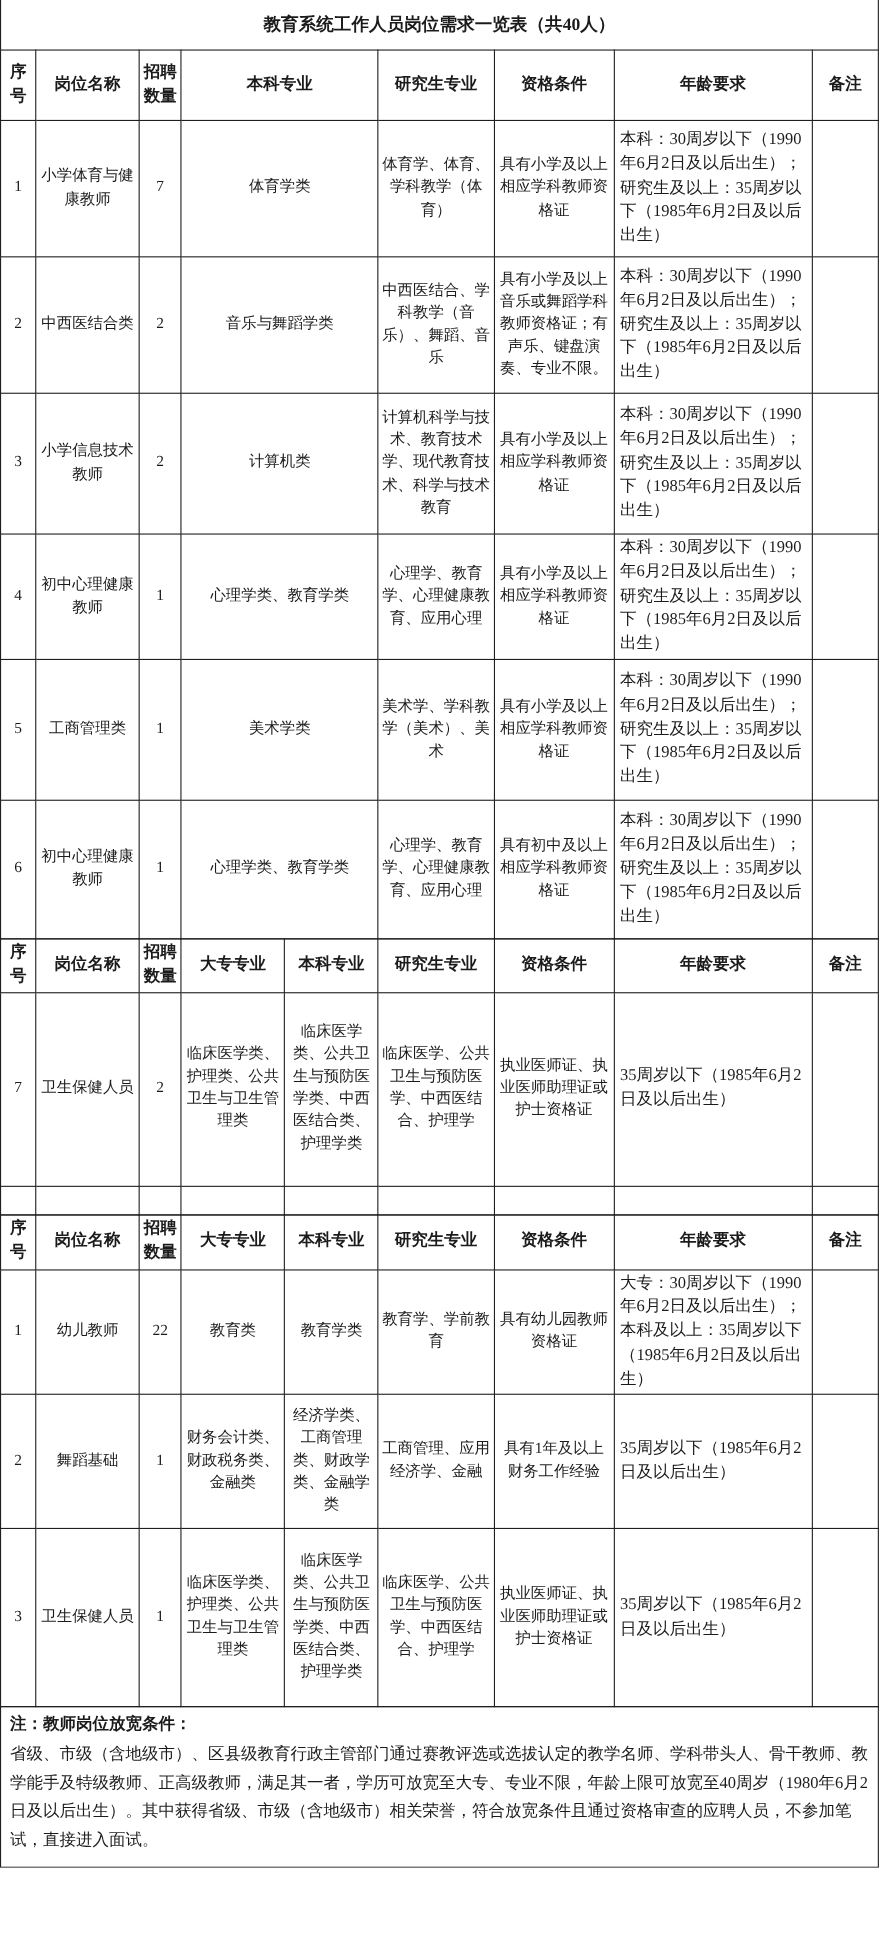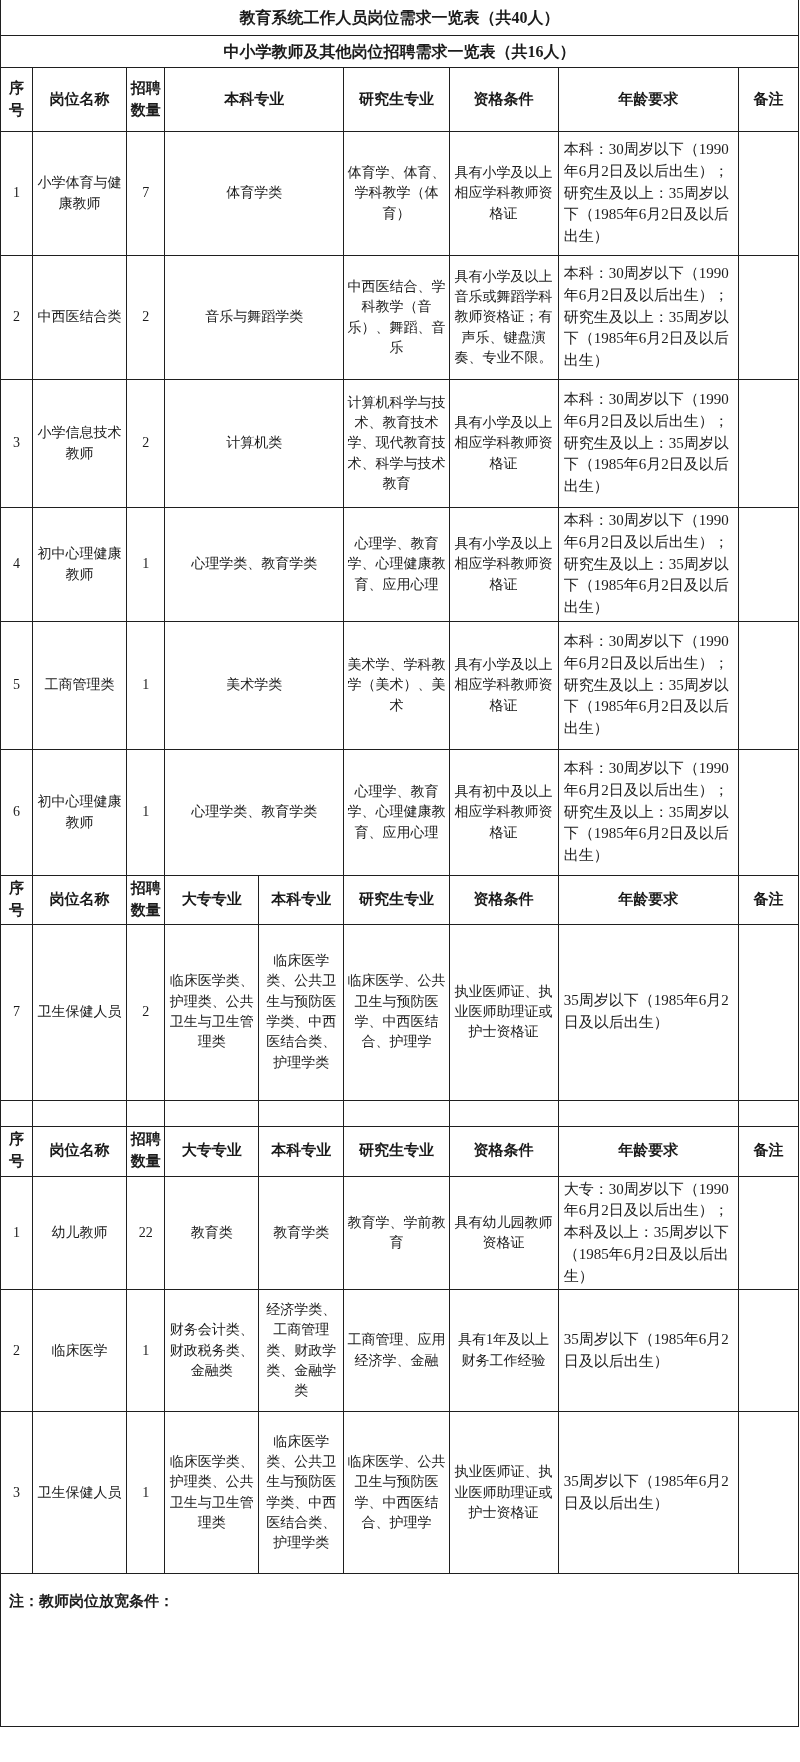--- a/index.html
+++ b/index.html
@@ -5,45 +5,42 @@
   html,body{margin:0;padding:0;background:#ffffff;}
   body{width:800px;font-family:"Liberation Serif","DejaVu Serif",serif;color:#1b1b1b;}
   .doc{width:799px;background:#ffffff;}
   table{border-collapse:collapse;table-layout:fixed;width:799px;margin-top:-1px;}
   td,th{border:1px solid #1f1f1f;text-align:center;vertical-align:middle;
         font-size:14px;line-height:1.45;padding:2px 2px;word-break:break-all;}
   th{font-size:15px;font-weight:bold;}
   .title-cell{font-weight:bold;font-size:16px;}
   .age-cell{text-align:left;padding:2px 5px;font-size:15px;}
   .note-box{border:1px solid #1f1f1f;margin-top:-1px;min-height:128px;
-            padding:14px 8px 10px 8px;font-size:15px;line-height:1.75;text-align:left;}
+            padding:3px 8px 10px 8px;font-size:15px;line-height:1.75;text-align:left;}
   .note-heading{font-weight:bold;}
 </style>
 </head>
 <body>
 
 <div class="doc">
 
   <table>
     <colgroup>
       <col style="width:32px">
         <col style="width:94px">
         <col style="width:38px">
         <col style="width:179px">
       <col style="width:105px">
         <col style="width:109px">
         <col style="width:180px">
         <col style="width:60px">
     </colgroup>
     <tbody>
-        <tr style="height:36px">
+        <tr style="height:46px">
       <td colspan="8" class="title-cell">教育系统工作人员岗位需求一览表（共40人）</td>
-    </tr>
-    <tr style="height:32px">
-      <td colspan="8" class="title-cell">中小学教师及其他岗位招聘需求一览表（共16人）</td>
     </tr>
     <tr style="height:64px">
       <th>序号</th>
       <th>岗位名称</th>
       <th>招聘数量</th>
       <th>本科专业</th>
       <th>研究生专业</th>
       <th>资格条件</th>
       <th>年龄要求</th>
       <th>备注</th>
@@ -190,21 +187,21 @@
       <td>22</td>
       <td>教育类</td>
       <td>教育学类</td>
       <td>教育学、学前教育</td>
       <td>具有幼儿园教师资格证</td>
       <td class="age-cell">大专：30周岁以下（1990年6月2日及以后出生）；本科及以上：35周岁以下（1985年6月2日及以后出生）</td>
       <td></td>
     </tr>
     <tr style="height:122px">
       <td>2</td>
-      <td>临床医学</td>
+      <td>舞蹈基础</td>
       <td>1</td>
       <td>财务会计类、财政税务类、金融类</td>
       <td>经济学类、工商管理类、财政学类、金融学类</td>
       <td>工商管理、应用经济学、金融</td>
       <td>具有1年及以上财务工作经验</td>
       <td class="age-cell">35周岁以下（1985年6月2日及以后出生）</td>
       <td></td>
     </tr>
     <tr style="height:162px">
       <td>3</td>
@@ -215,15 +212,16 @@
       <td>临床医学、公共卫生与预防医学、中西医结合、护理学</td>
       <td>执业医师证、执业医师助理证或护士资格证</td>
       <td class="age-cell">35周岁以下（1985年6月2日及以后出生）</td>
       <td></td>
     </tr>
   </tbody>
     </table>
 
   <div class="note-box">
     <div class="note-heading">注：教师岗位放宽条件：</div>
+    <div>省级、市级（含地级市）、区县级教育行政主管部门通过赛教评选或选拔认定的教学名师、学科带头人、骨干教师、教学能手及特级教师、正高级教师，满足其一者，学历可放宽至大专、专业不限，年龄上限可放宽至40周岁（1980年6月2日及以后出生）。其中获得省级、市级（含地级市）相关荣誉，符合放宽条件且通过资格审查的应聘人员，不参加笔试，直接进入面试。</div>
   </div>
 
 </div>
 
 </body></html>

